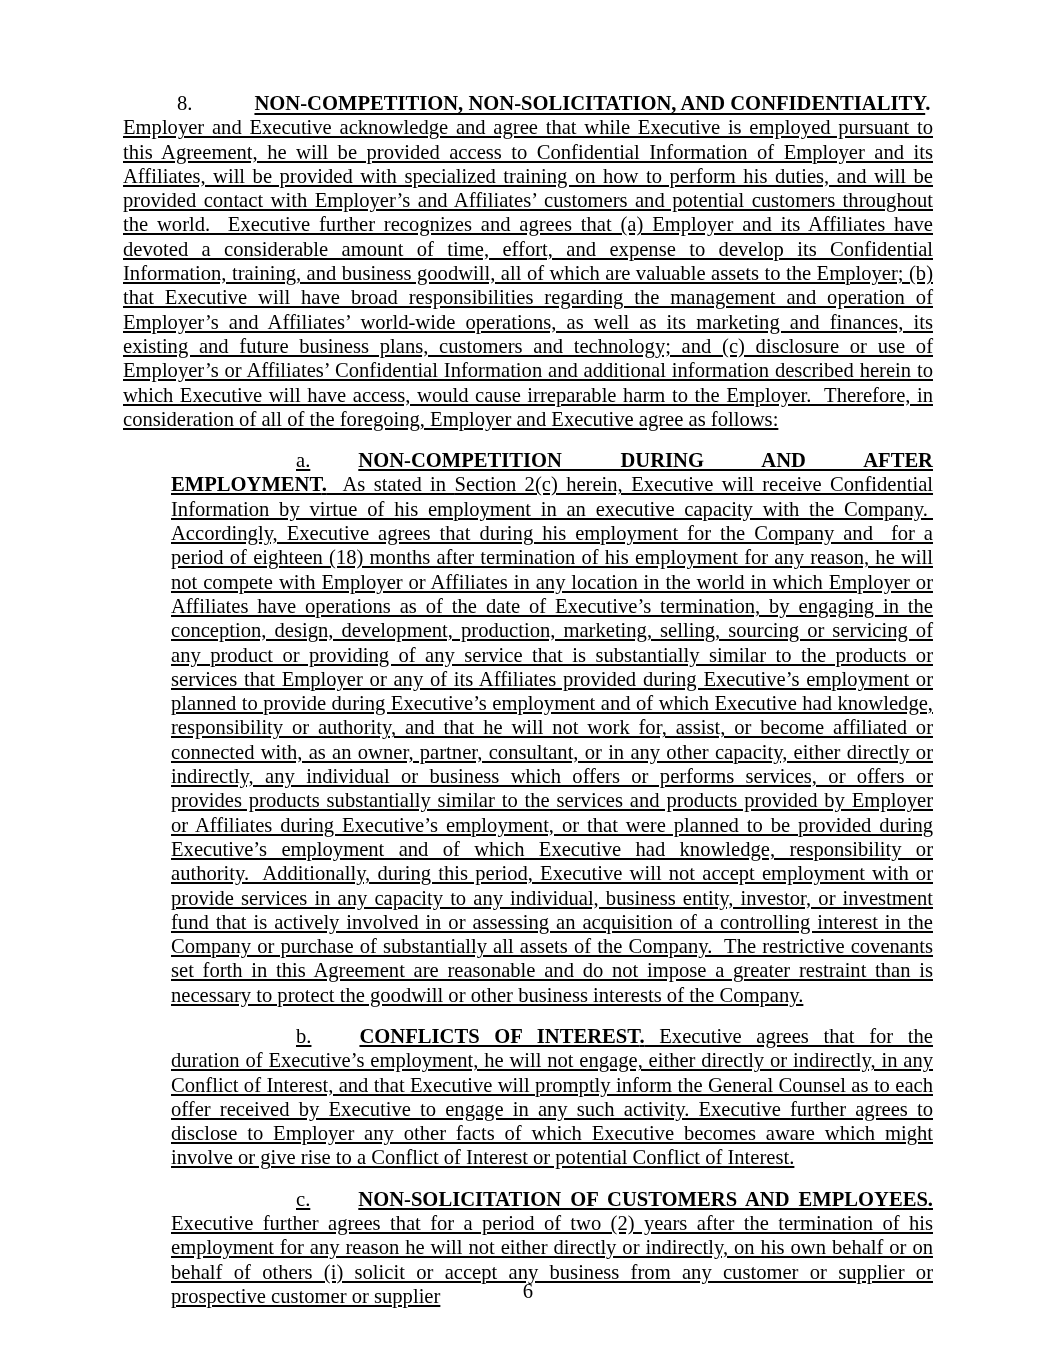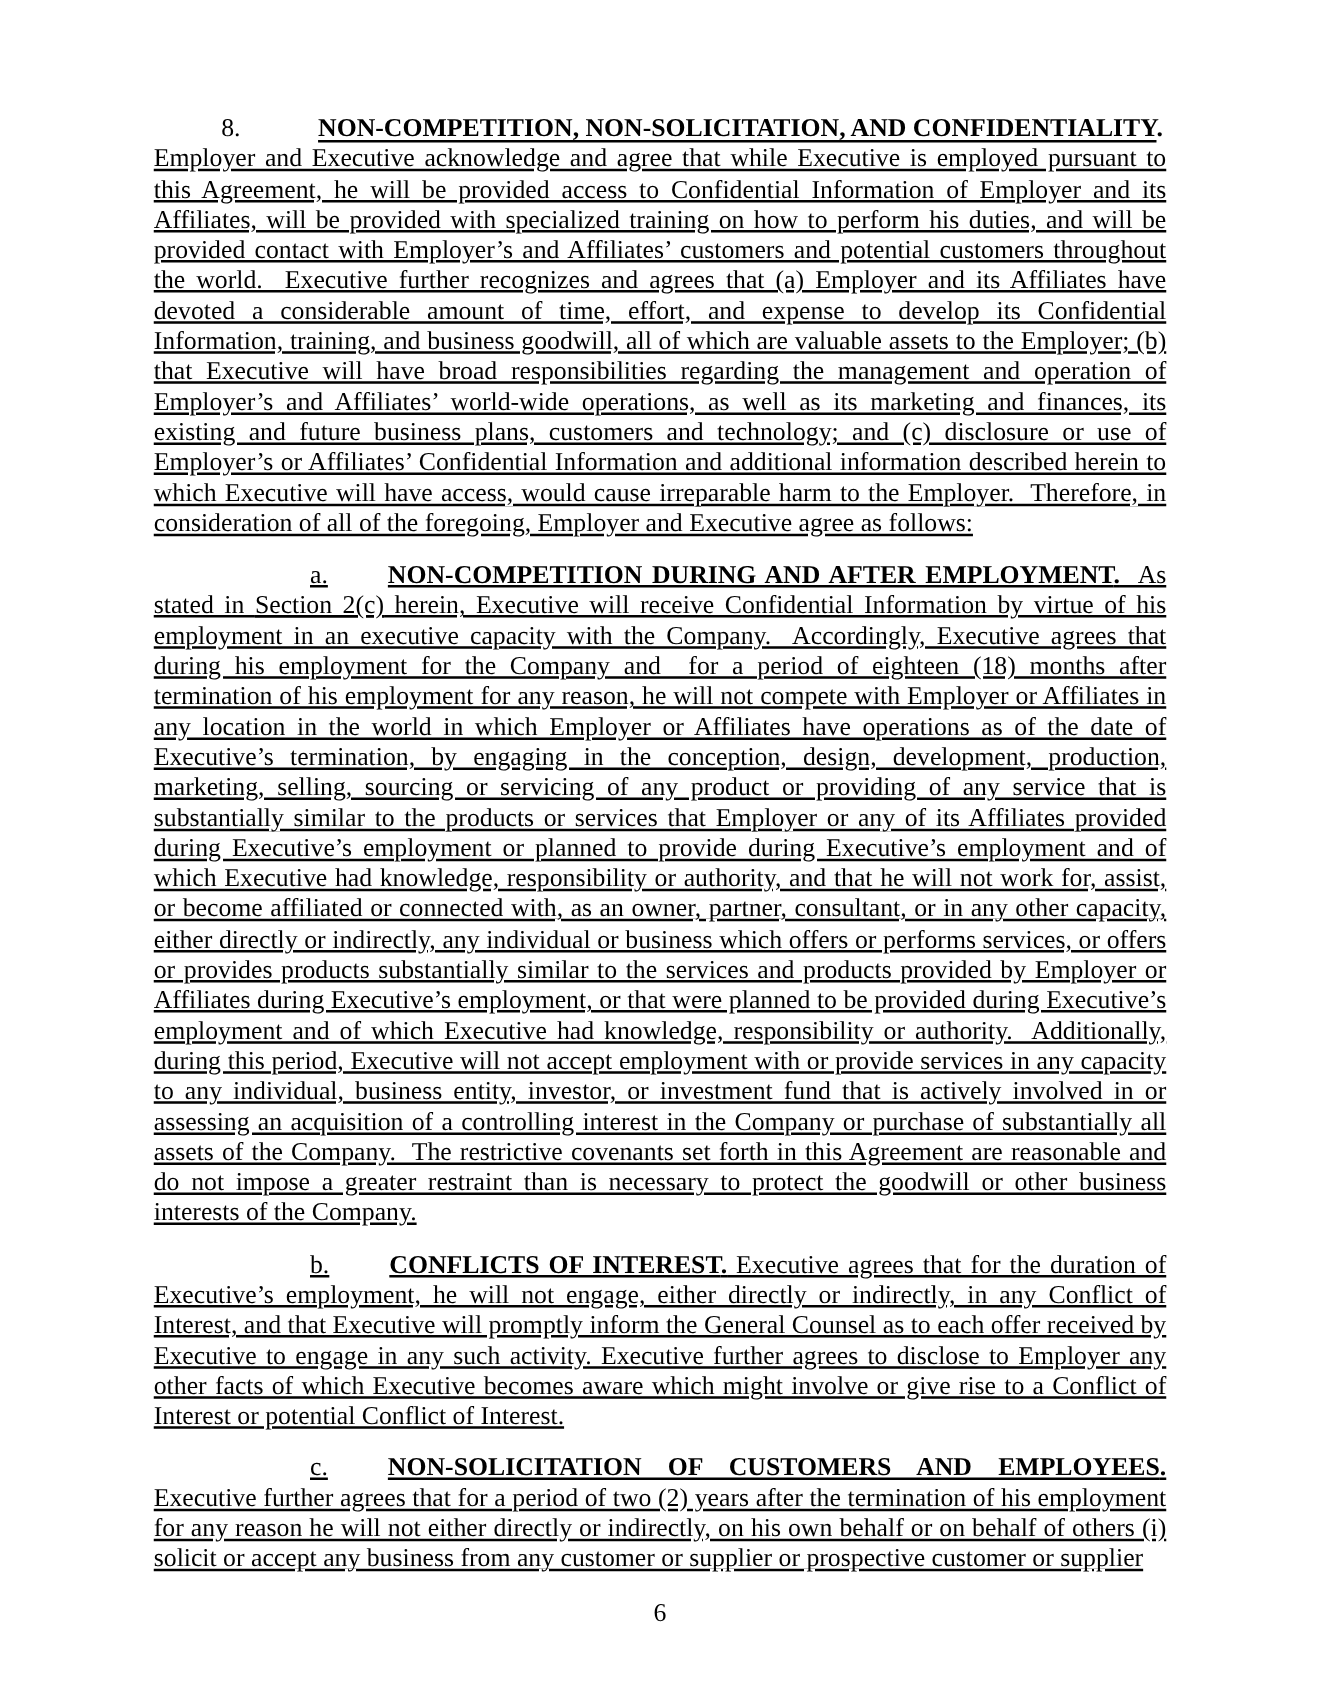--- a/index.html
+++ b/index.html
@@ -47,20 +47,21 @@
   .h-suffix {
     font-weight: bold;
   }
   .para {
     margin: 0;
     text-decoration: underline;
   }
   .sub {
     margin-top: 17px;
     text-indent: 125px;
+    margin-left: 48px;
   }
   .tab-sub {
     display: inline-block;
     width: 48px;
   }
   .sub-title {
     font-weight: bold;
   }
   .uref {
     text-decoration: underline;

